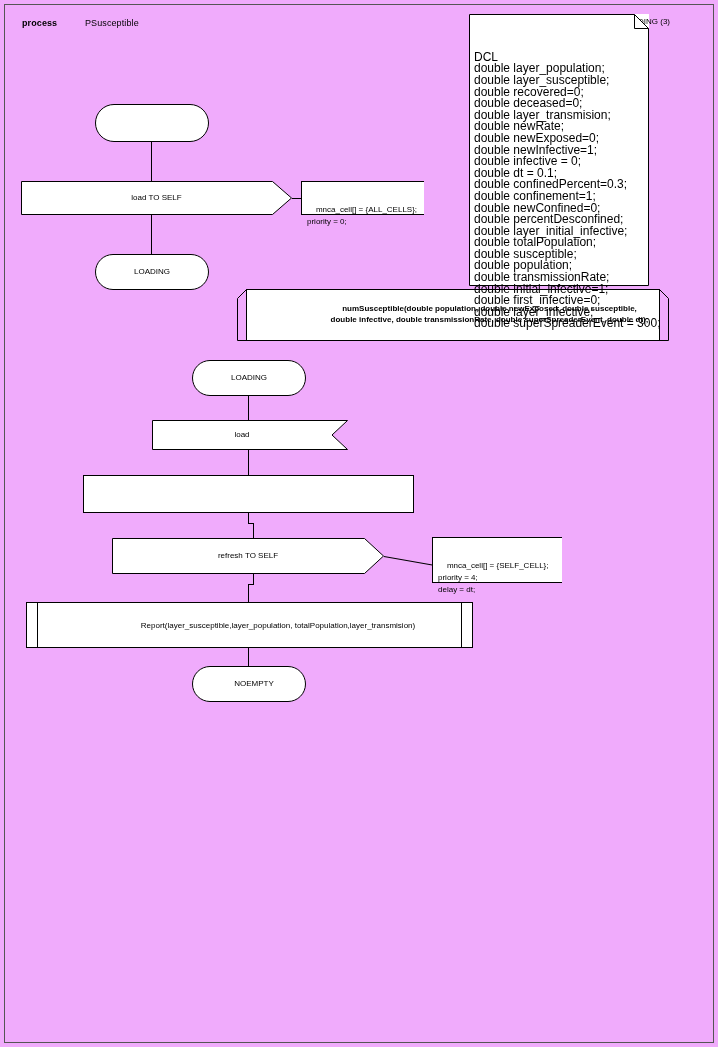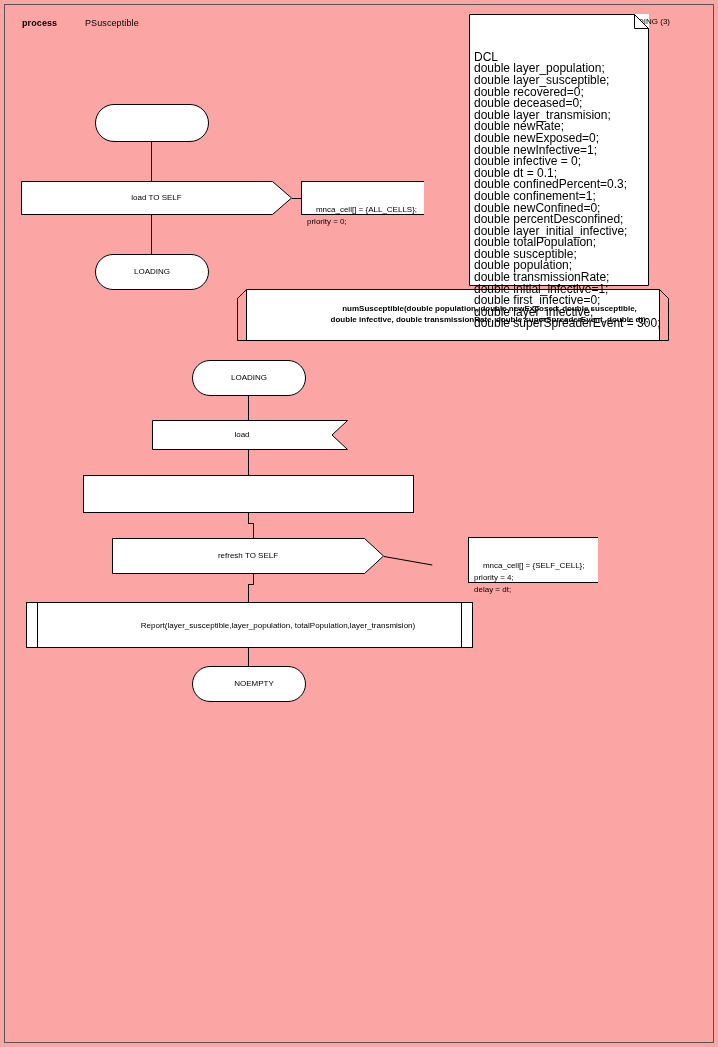--- a/index.html
+++ b/index.html
@@ -8,21 +8,21 @@
     padding: 0;
     background: #ffffff;
   }
   body {
     font-family: "Liberation Sans", "DejaVu Sans", sans-serif;
   }
   #page {
     position: relative;
     width: 718px;
     height: 1047px;
-    background: #fca5a5;
+    background: #f0abfc;
     box-sizing: border-box;
     overflow: hidden;
   }
   #page-border {
     position: absolute;
     left: 4px;
     top: 4px;
     width: 710px;
     height: 1039px;
     border: 1px solid #555555;
@@ -222,21 +222,21 @@
 
   <div class="node" style="left:112px; top:538px;">
     <svg width="272" height="36" viewBox="0 0 272 36">
       <path d="M0.5,0.5 L252.5,0.5 L271.5,18 L252.5,35.5 L0.5,35.5 Z" fill="#ffffff" stroke="#000000" stroke-width="1"></path>
     </svg>
     <div class="lbl" style="top:12px; width:272px;">refresh TO SELF</div>
   </div>
 
   <div class="conn" style="left:384px; top:556px; width:49px; height:1px; transform: rotate(10deg); transform-origin: left center;"></div>
 
-  <div class="comment" style="left:432px; top:537px; width:130px; height:46px;margin-left:36px;">
+  <div class="comment" style="left:432px; top:537px; width:130px; height:46px;">
     <span id="cmt-refresh">mnca_cell[] = {SELF_CELL};
 priority = 4;
 delay = dt;</span>
   </div>
 
   <div class="conn vline" style="left:253px; top:574px; height:11px;"></div>
   <div class="conn hline" style="left:248px; top:584px; width:6px;"></div>
   <div class="conn vline" style="left:248px; top:584px; height:18px;"></div>
 
   <div class="node" style="left:26px; top:602px;">

